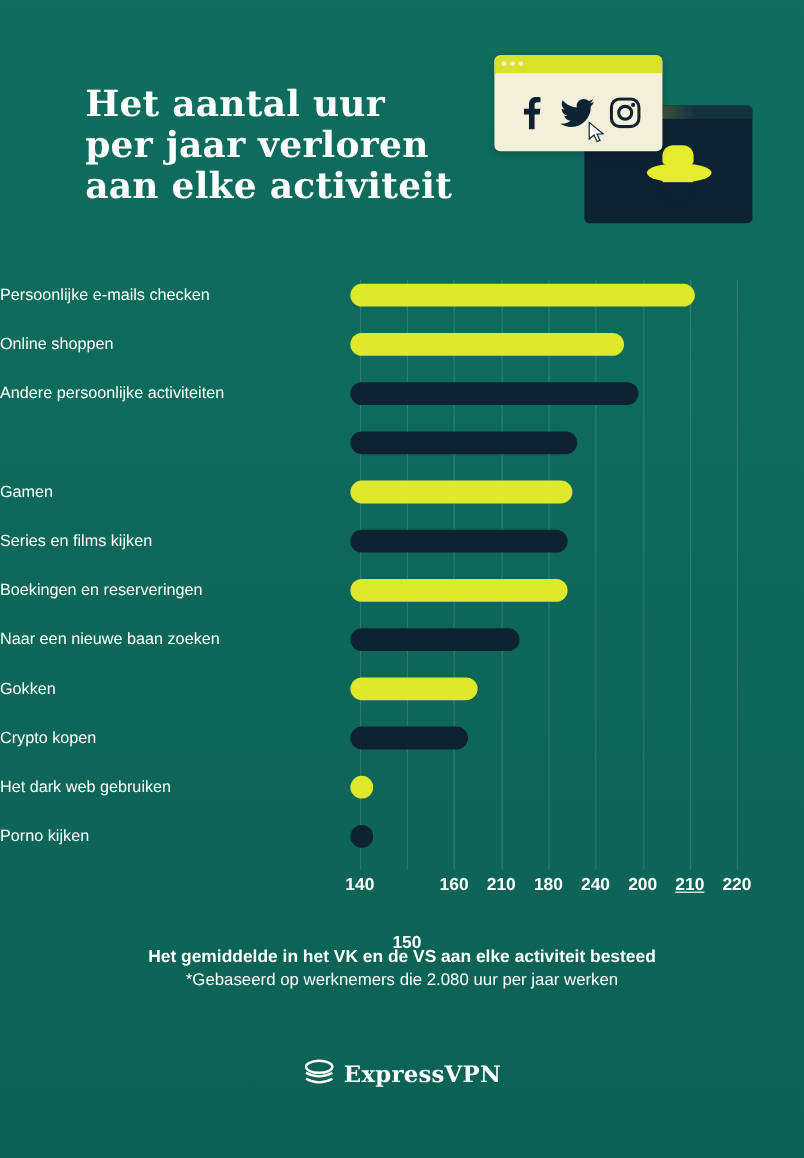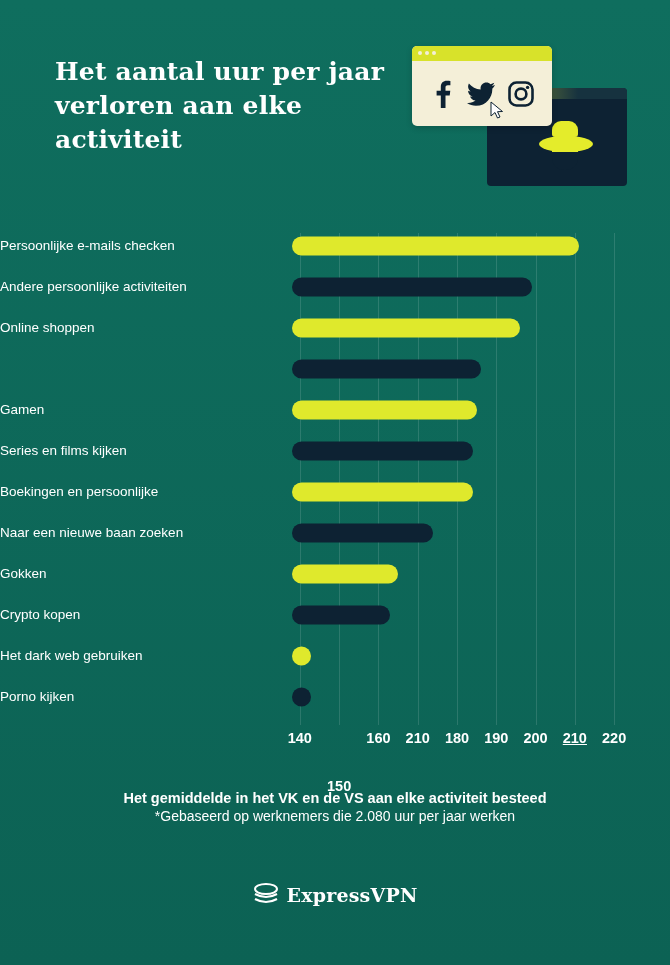--- a/index.html
+++ b/index.html
@@ -26,23 +26,23 @@
   .header {
     position: absolute;
     top: 55px;
     left: 55px;
     width: 340px;
   }
   .title {
     font-family: "DejaVu Serif", serif;
     font-weight: bold;
     color: #ffffff;
-    font-size: 25px;
+    font-size: 30px;
     line-height: 34px;
-    margin: 0;
+    margin: 16px;
     letter-spacing: 0.2px;
   }
 
   
   .illustration {
     position: absolute;
     top: 46px;
     left: 412px;
     width: 215px;
     height: 145px;
@@ -347,50 +347,50 @@
         <div class="gridline" style="left: 322.143px;"></div>
       </div>
     <div class="rows">
         <div class="row">
           <div class="row-label">Persoonlijke e-mails checken</div>
           <div class="bar-wrap">
             <div class="bar light" style="width: 286.786px; background: rgb(223, 233, 44);"></div>
           </div>
         </div>
         <div class="row">
+          <div class="row-label">Online shoppen</div>
+          <div class="bar-wrap">
+            <div class="bar light" style="width: 227.857px; background: rgb(223, 233, 44);"></div>
+          </div>
+        </div>
+        <div class="row">
           <div class="row-label">Andere persoonlijke activiteiten</div>
           <div class="bar-wrap">
             <div class="bar dark" style="width: 239.643px; background: rgb(13, 34, 51);"></div>
           </div>
         </div>
         <div class="row">
-          <div class="row-label">Online shoppen</div>
-          <div class="bar-wrap">
-            <div class="bar light" style="width: 227.857px; background: rgb(223, 233, 44);"></div>
-          </div>
-        </div>
-        <div class="row">
           <div class="bar-wrap">
             <div class="bar dark" style="width: 188.571px; background: rgb(13, 34, 51);"></div>
           </div>
         </div>
         <div class="row">
           <div class="row-label">Gamen</div>
           <div class="bar-wrap">
             <div class="bar light" style="width: 184.643px; background: rgb(223, 233, 44);"></div>
           </div>
         </div>
         <div class="row">
           <div class="row-label">Series en films kijken</div>
           <div class="bar-wrap">
             <div class="bar dark" style="width: 180.714px; background: rgb(13, 34, 51);"></div>
           </div>
         </div>
         <div class="row">
-          <div class="row-label">Boekingen en persoonlijke</div>
+          <div class="row-label">Boekingen en reserveringen</div>
           <div class="bar-wrap">
             <div class="bar light" style="width: 180.714px; background: rgb(223, 233, 44);"></div>
           </div>
         </div>
         <div class="row">
           <div class="row-label">Naar een nieuwe baan zoeken</div>
           <div class="bar-wrap">
             <div class="bar dark" style="width: 141.429px; background: rgb(13, 34, 51);"></div>
           </div>
         </div>
@@ -418,21 +418,21 @@
             <div class="bar dark" style="width: 19px; background: rgb(13, 34, 51);"></div>
           </div>
         </div>
       </div>
     <div class="axis">
         <span class="tick" style="left: 7.85714px;">140</span>
         <span class="tick" style="left: 47.1429px; margin-top: 48px;">150</span>
         <span class="tick" style="left: 86.4286px;">160</span>
         <span class="tick" style="left: 125.714px;">210</span>
         <span class="tick" style="left: 165px;">180</span>
-        <span class="tick" style="left: 204.286px;">190</span>
+        <span class="tick" style="left: 204.286px;">240</span>
         <span class="tick" style="left: 243.571px;">200</span>
         <span class="tick" style="left: 282.857px; text-decoration: underline;">210</span>
         <span class="tick" style="left: 322.143px;">220</span>
       </div>
   </div>
 
   <div class="footer">
     <p class="foot-1">Het gemiddelde in het VK en de VS aan elke activiteit besteed</p>
     <p class="foot-2">*Gebaseerd op werknemers die 2.080 uur per jaar werken</p>
   </div>

